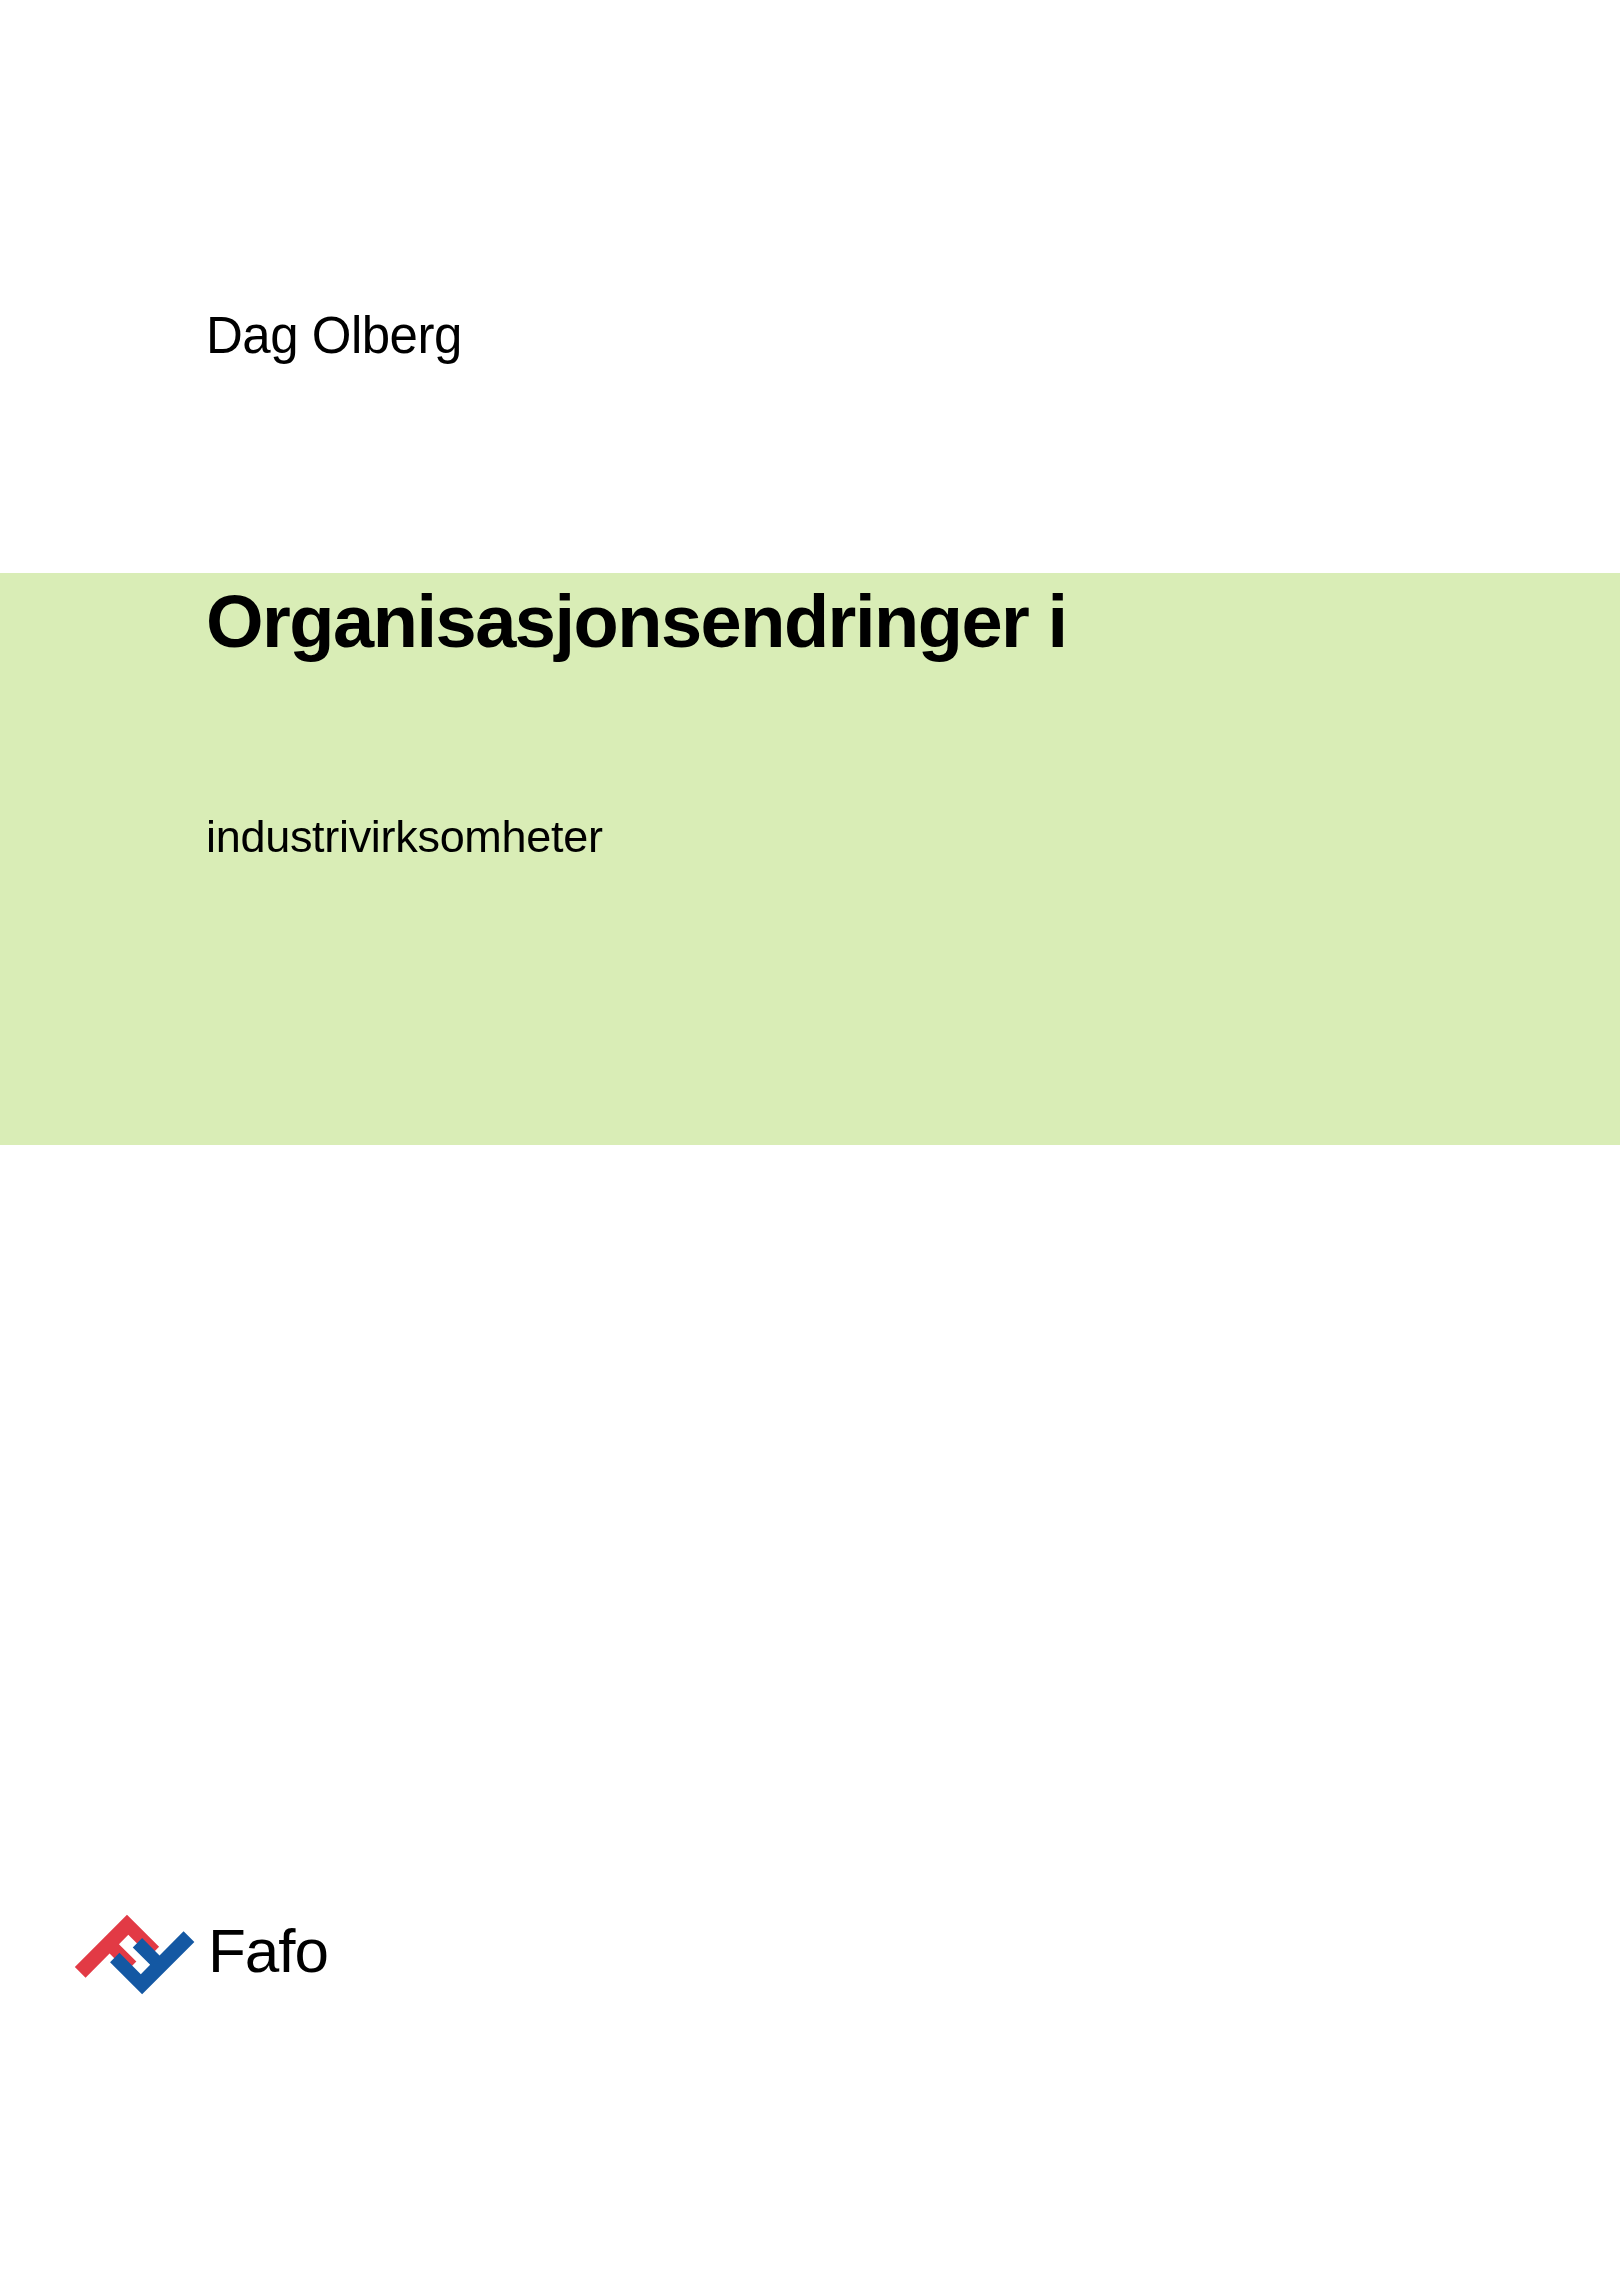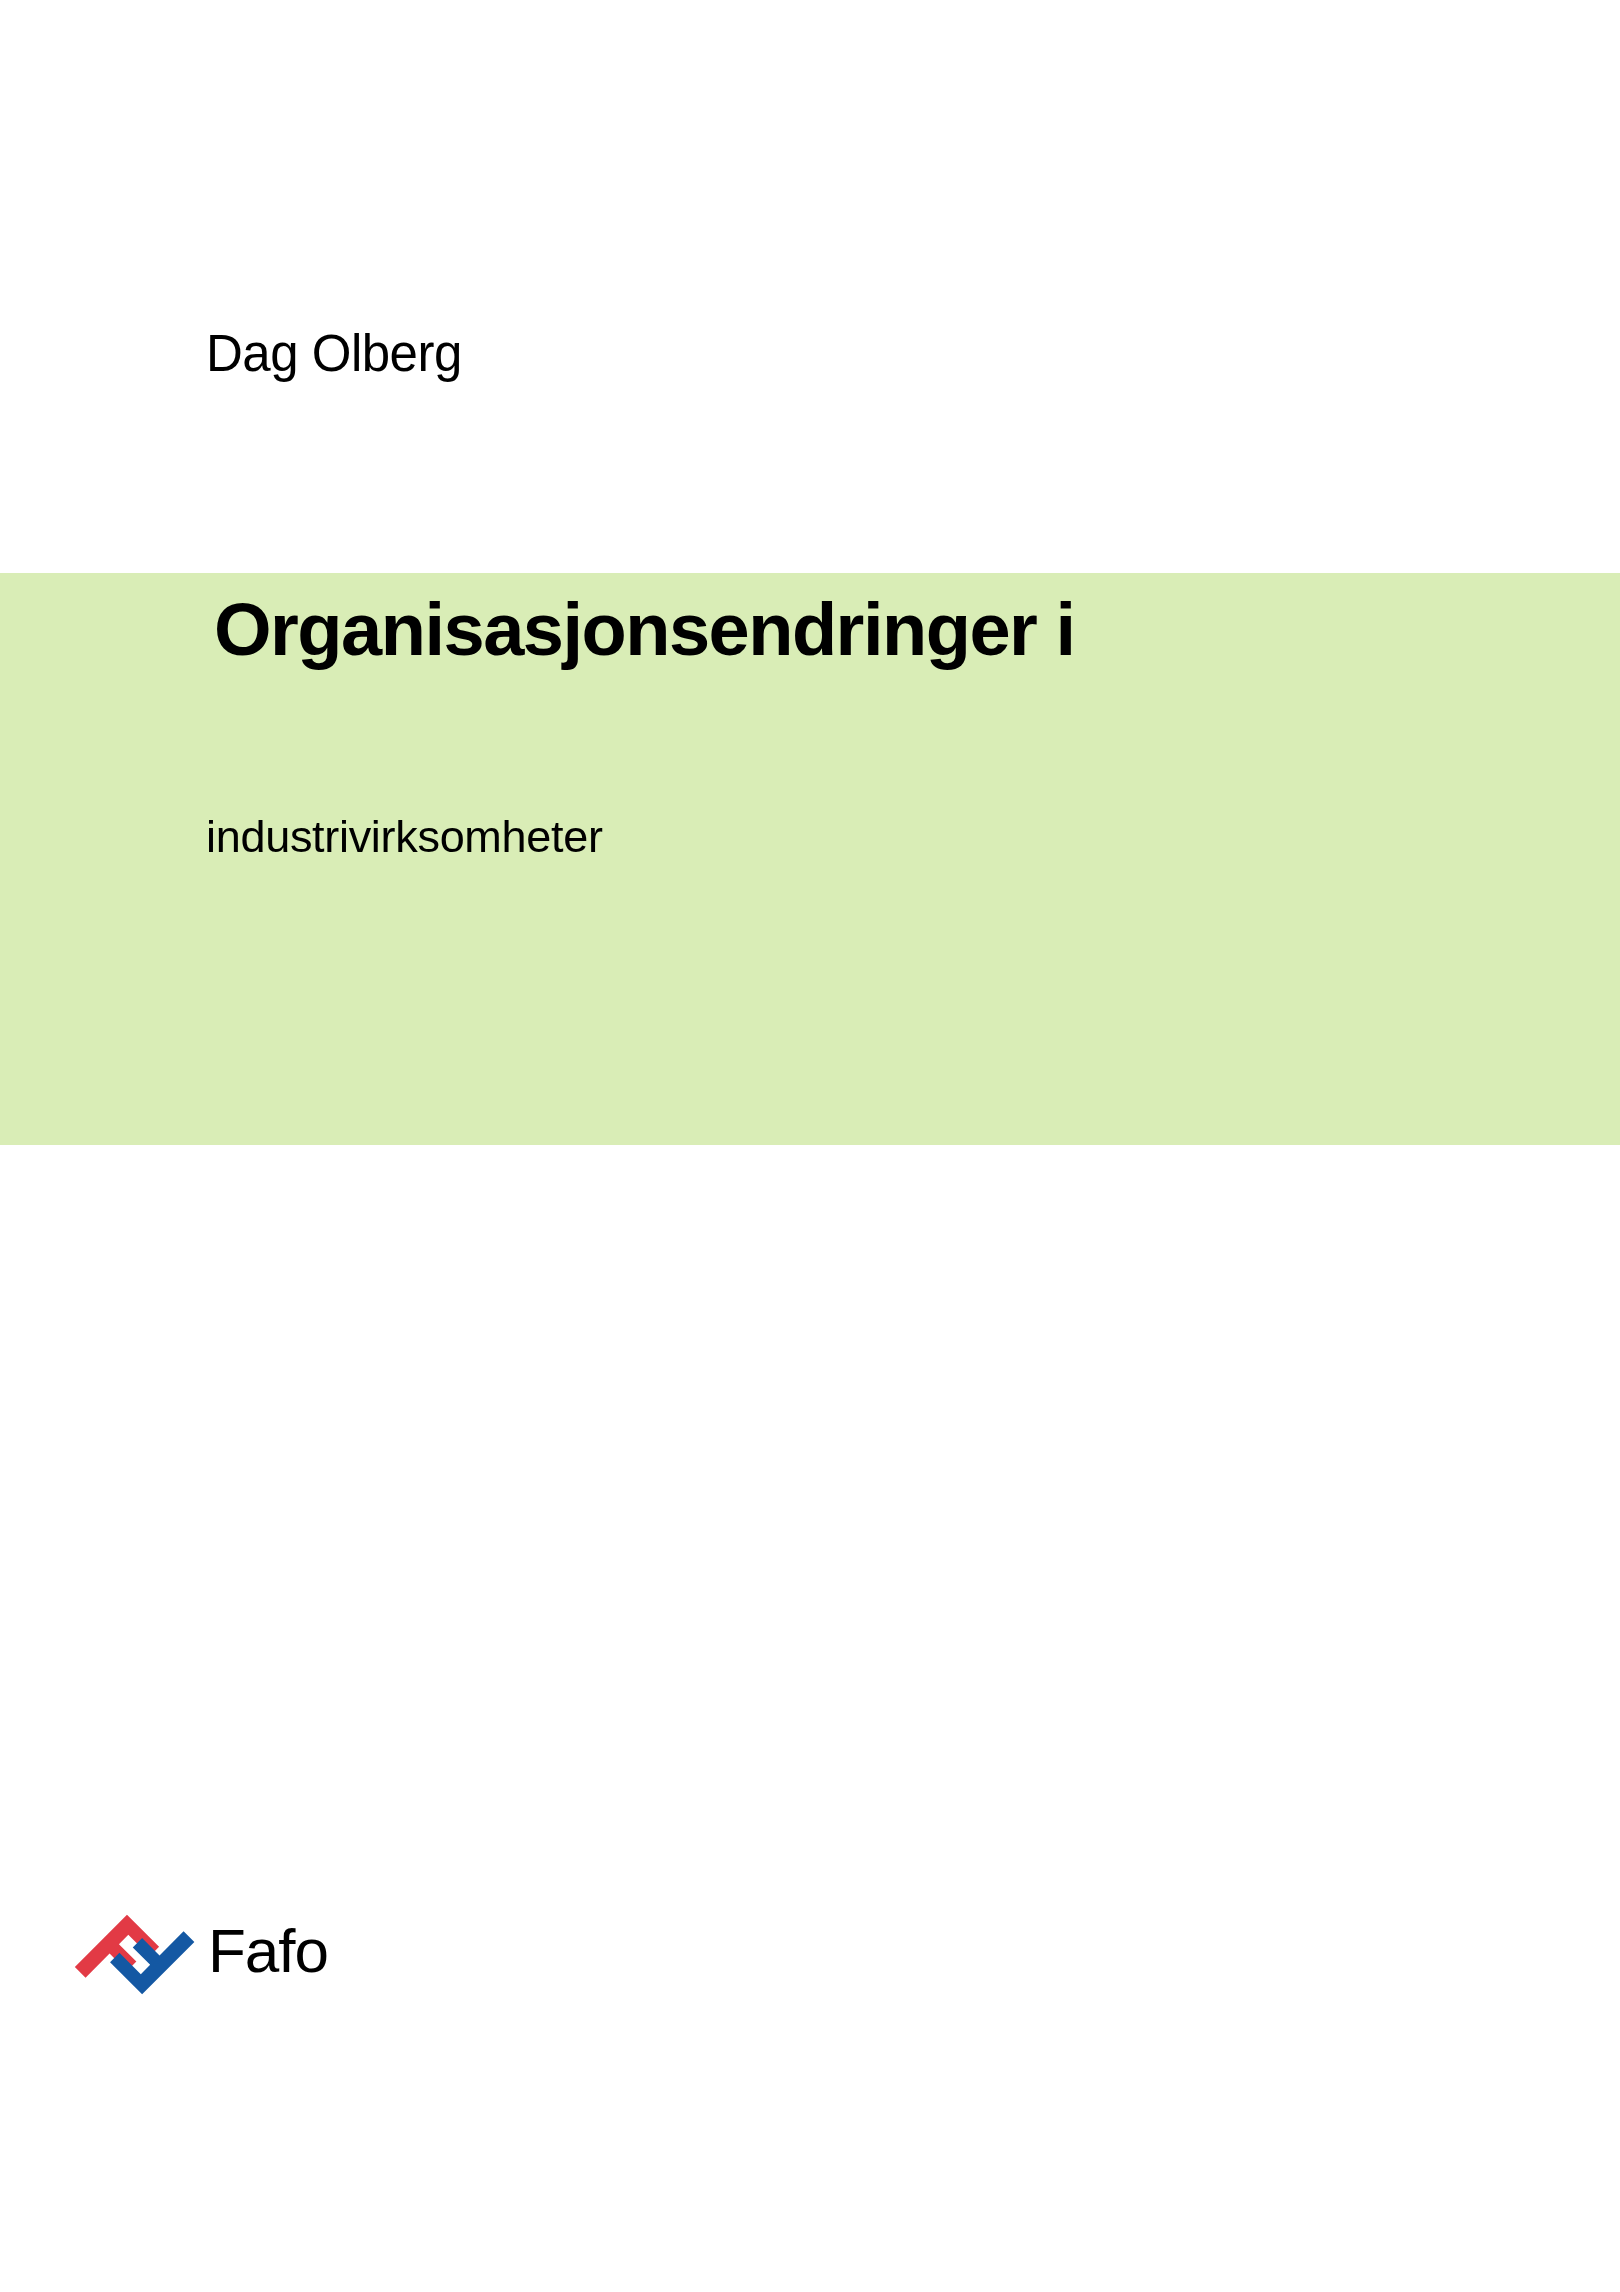--- a/index.html
+++ b/index.html
@@ -18,36 +18,36 @@
     color:var(--text-color);
   }
   .page{
     position:relative;
     width:1620px;height:2293px;
     overflow:hidden;
     background:var(--page-bg);
   }
   .author{
     position:absolute;
-    left:206px;top:328px;
+    left:206px;top:310px;
     font-size:51px;
     line-height:1;
     letter-spacing:-0.5px;
     color:var(--text-color);
   }
   .band{
     position:absolute;
     left:0;top:573px;
     width:100%;height:572px;
     background:var(--band-bg);
   }
   .title{
     position:absolute;
     left:206px;top:579px;
-    margin:8px;
+    margin:0;
     font-size:74px;
     font-weight:700;
     line-height:86px;
     letter-spacing:-1.5px;
     color:var(--text-color);
   }
   .subtitle{
     position:absolute;
     left:206px;top:753px;
     margin:0;

